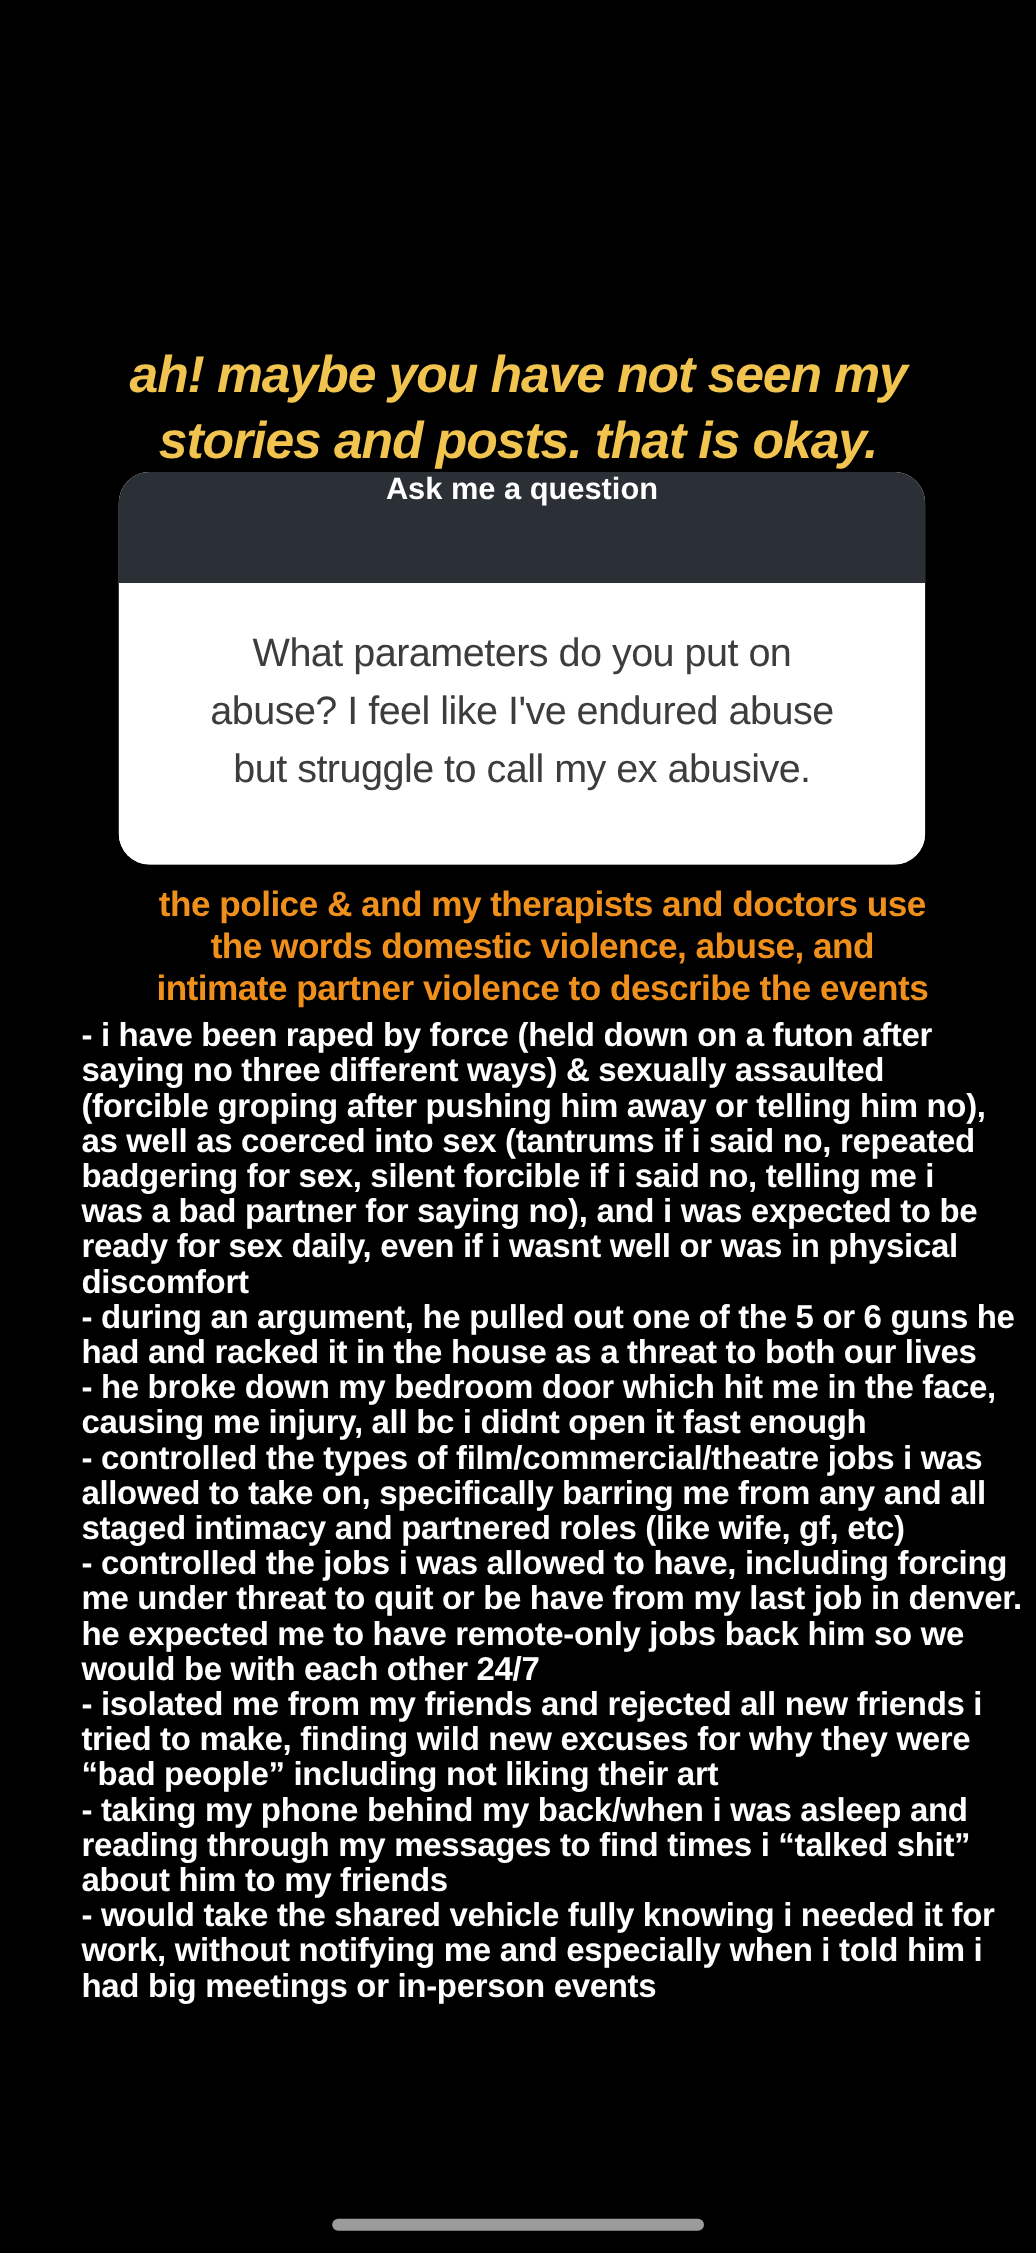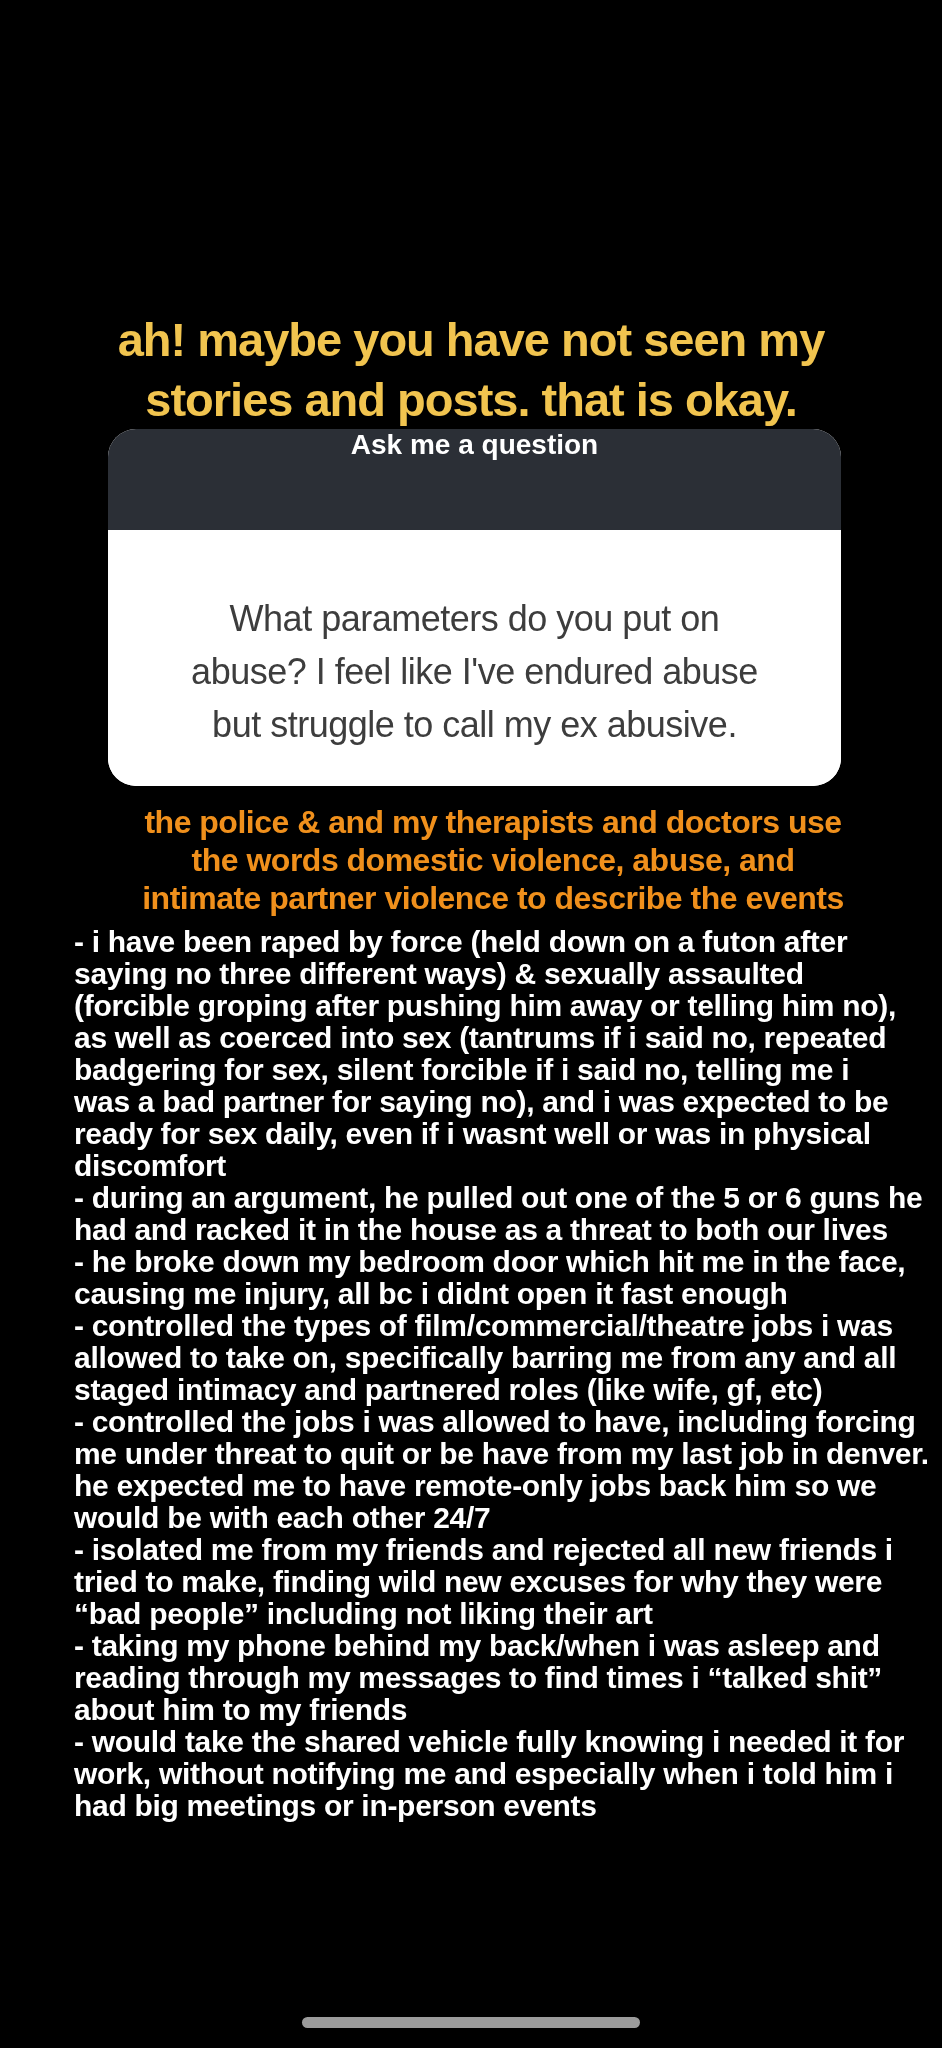--- a/index.html
+++ b/index.html
@@ -42,21 +42,21 @@
     height: 101px;
     display: flex;
     align-items: flex-start;
     justify-content: center;
     font-weight: bold;
     font-size: 28px;
     letter-spacing: 0px;
   }
   .sticker-body {
     height: 256px;
-    padding-top: 62px;
+    padding-top: 36px;
     text-align: center;
     font-weight: normal;
     font-size: 36px;
     line-height: 53px;
     letter-spacing: -0.5px;
     white-space: nowrap;
   }
 
   
   .response-heading {
@@ -94,21 +94,21 @@
     width: 338px;
     height: 11px;
     border-radius: 6px;
   }
 </style>
 </head>
 <body>
 
 <div class="screen">
 
-  <div class="headline" style="color: rgb(241, 196, 79);">
+  <div class="headline" style="color: rgb(241, 196, 79); font-style: italic;">
       <div>ah! maybe you have not seen my</div>
       <div>stories and posts. that is okay.</div>
     </div>
 
   <div class="sticker">
     <div class="sticker-header" style="color: rgb(255, 255, 255); background-color: rgb(43, 47, 54);">
       <span>Ask me a question</span>
     </div>
     <div class="sticker-body" style="color: rgb(61, 61, 61); background-color: rgb(255, 255, 255);">
         <div>What parameters do you put on</div>

